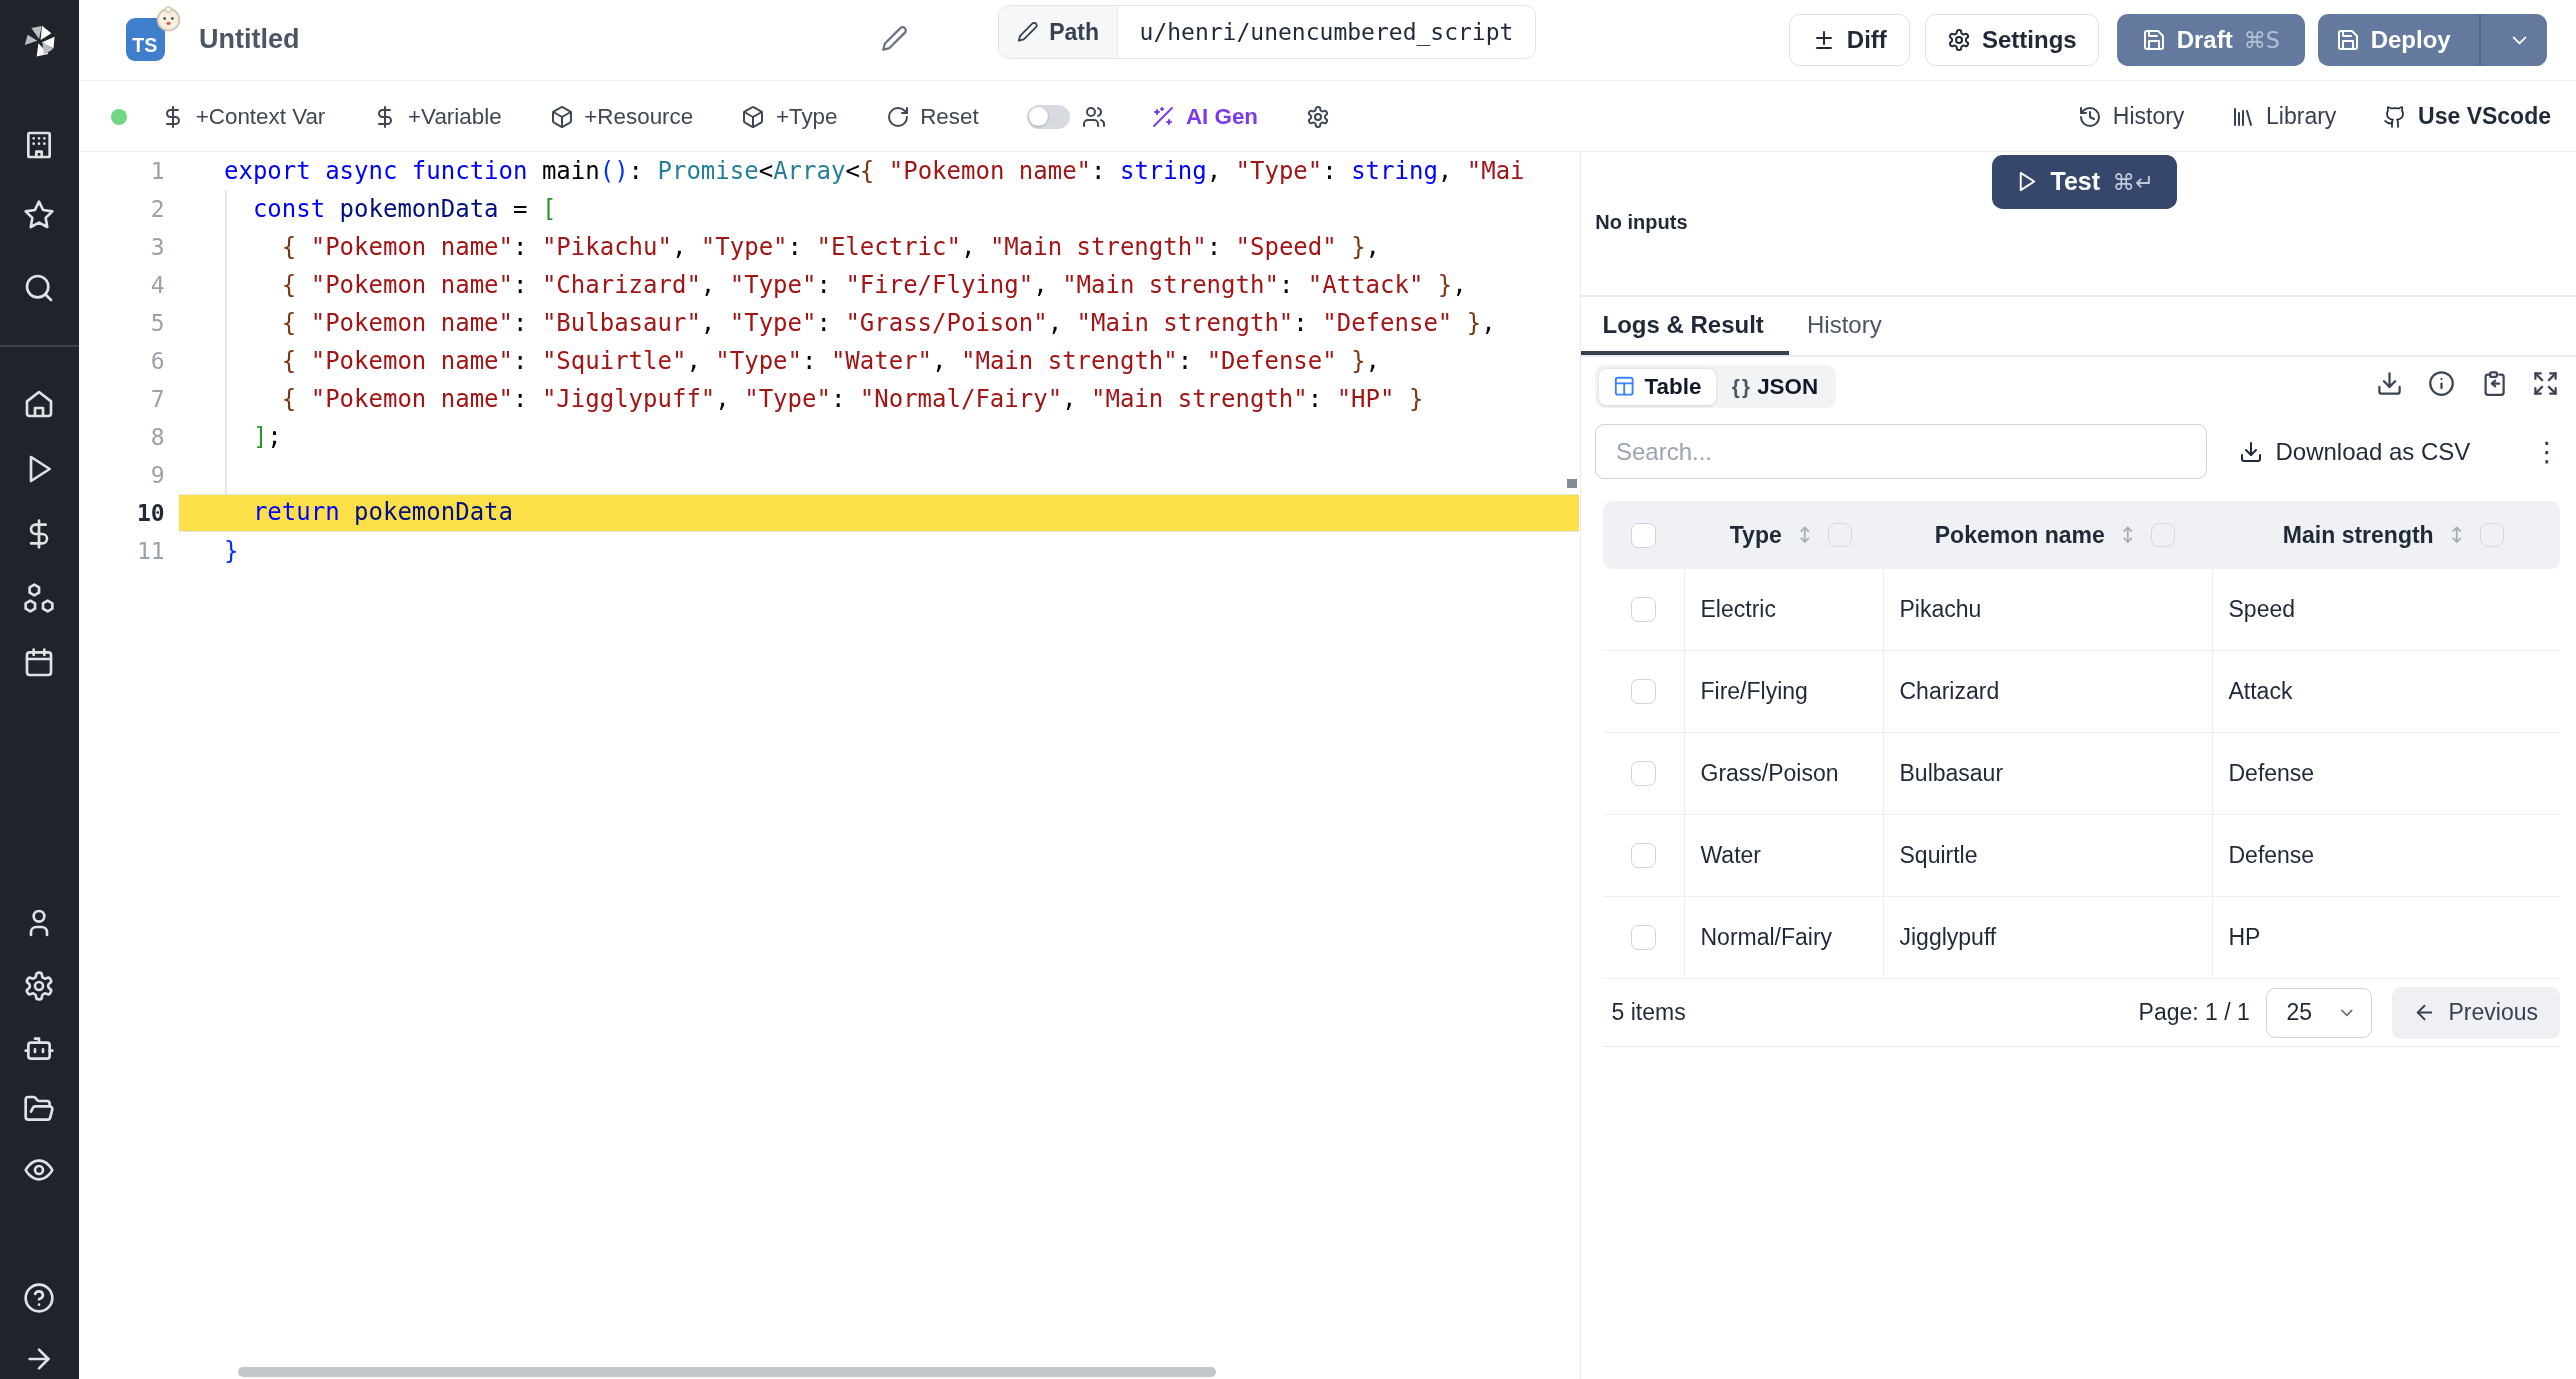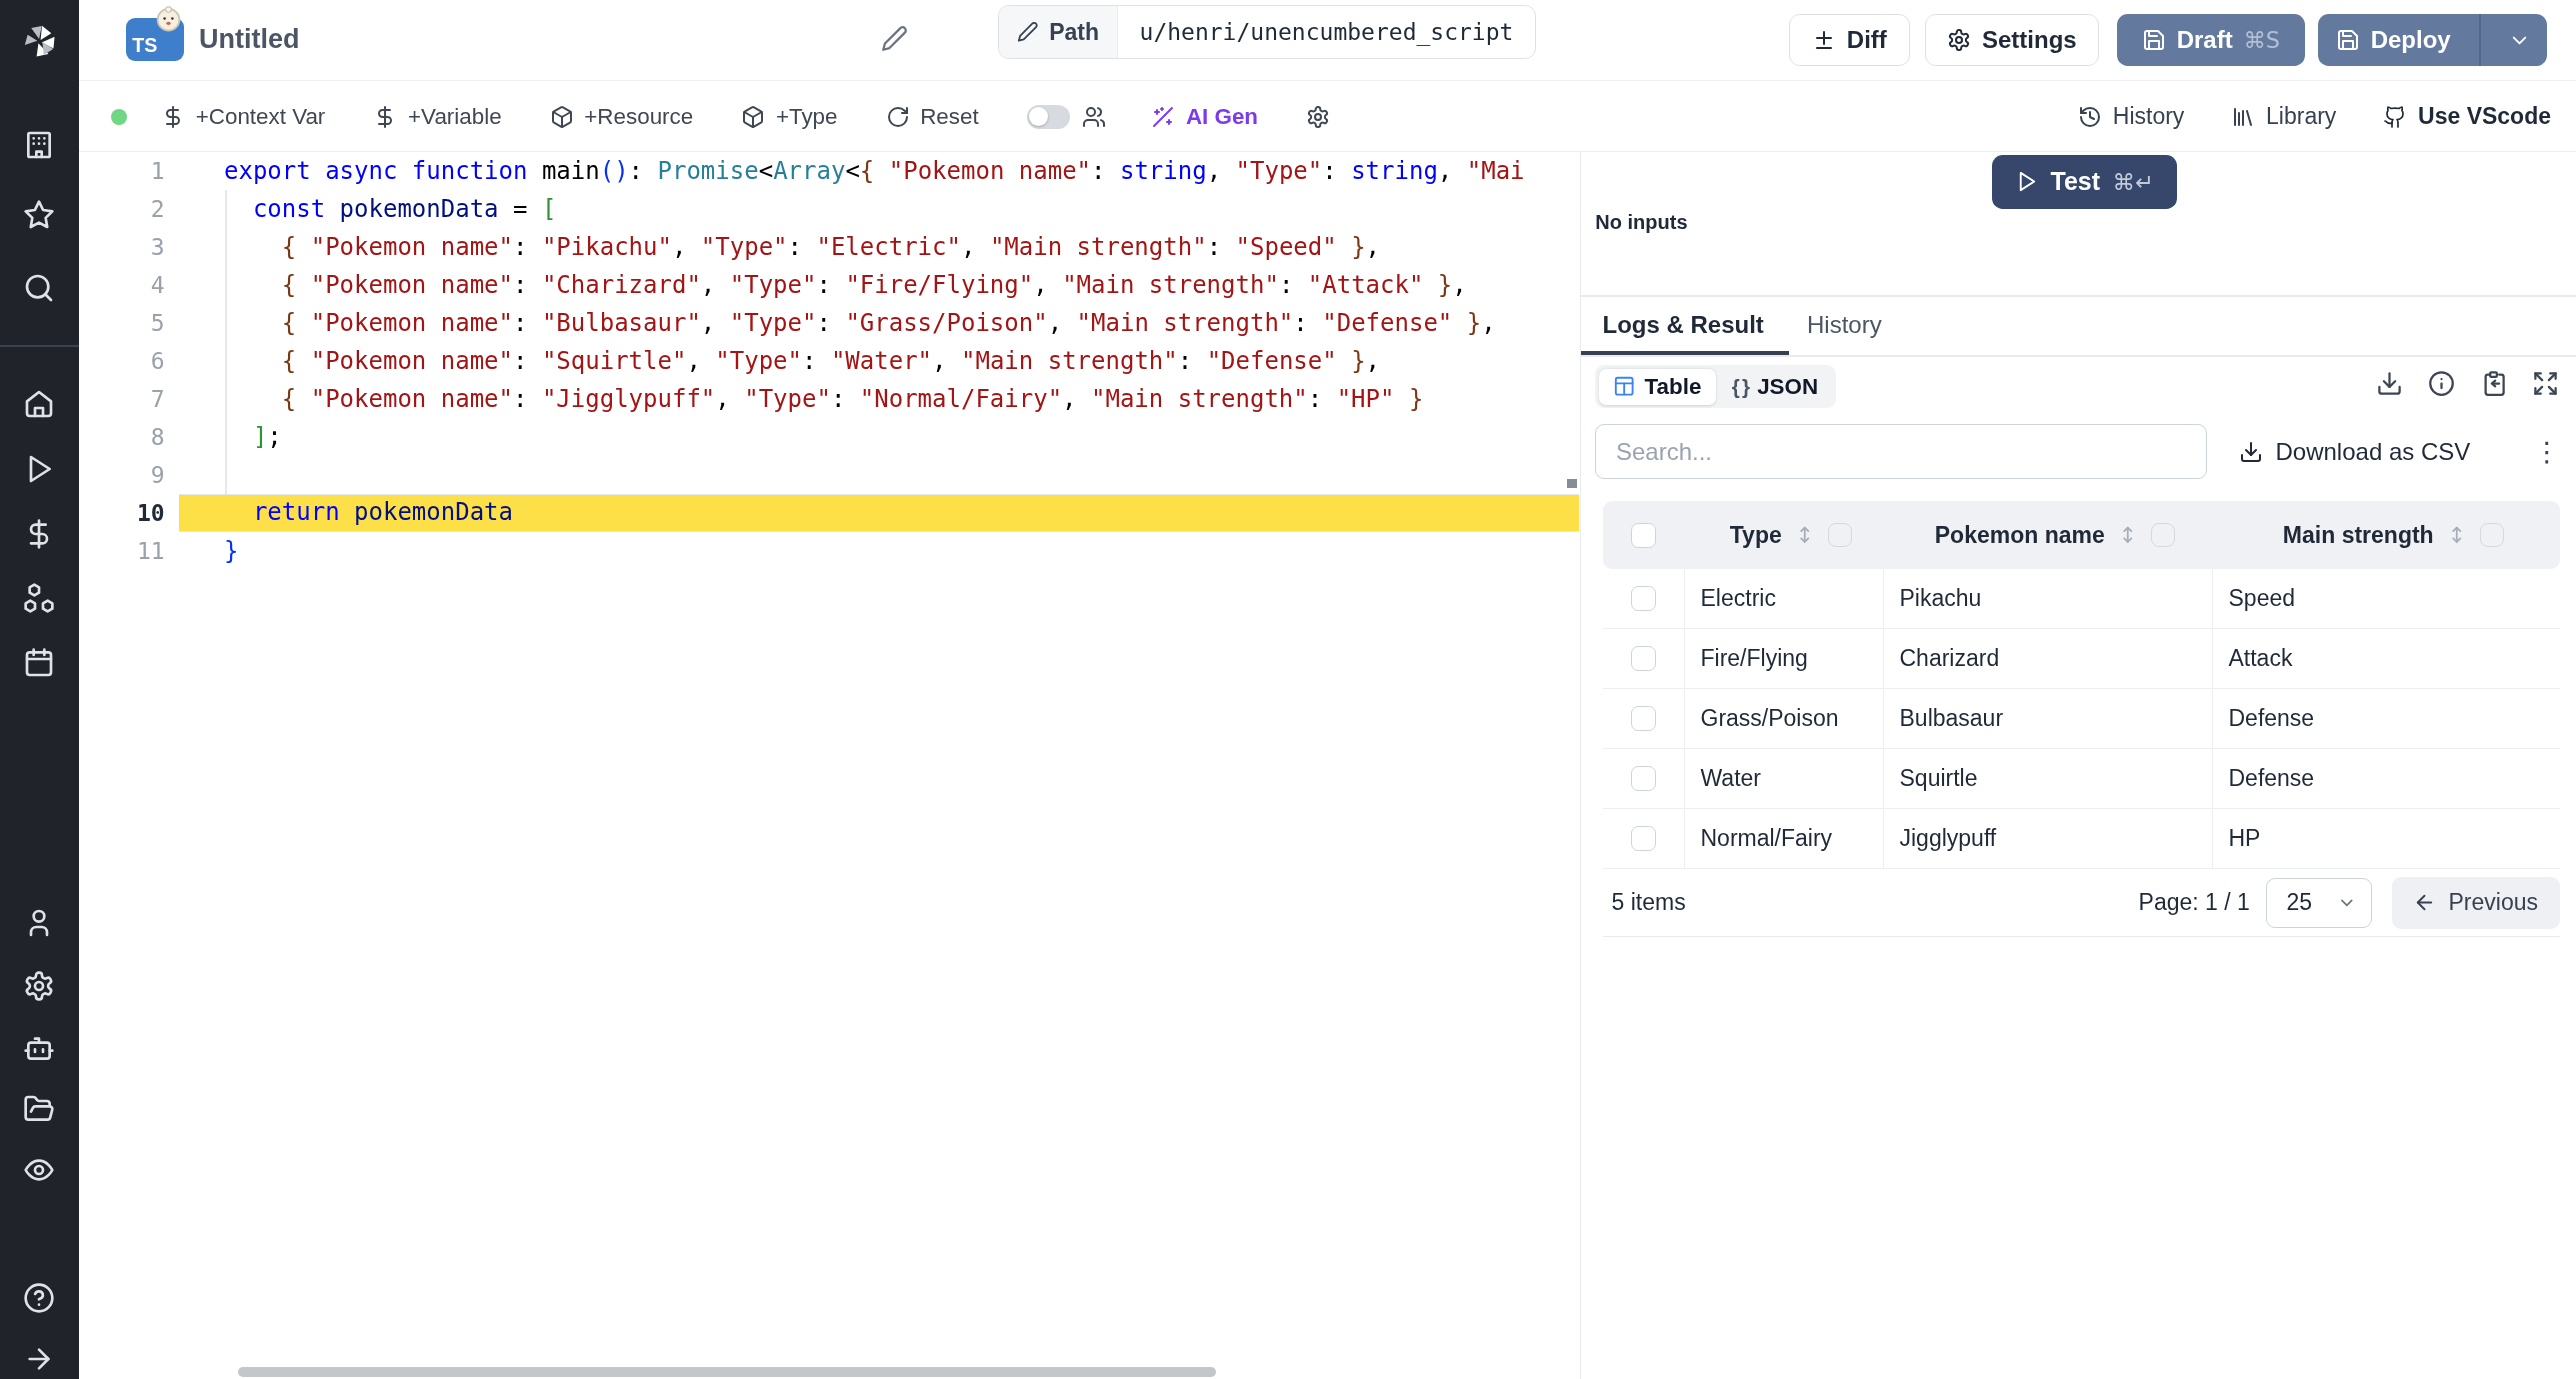--- a/index.html
+++ b/index.html
@@ -10,21 +10,21 @@
   .ic { fill:none; stroke:currentColor; stroke-width:2; stroke-linecap:round; stroke-linejoin:round; display:block; }
 
   
   #sidebar { position:absolute; left:0; top:0; width:79px; height:1379px; background:var(--sidebar_bg); z-index:5; }
   #sidebar .sicon { position:absolute; left:23px; width:32px; height:32px; color:#dfe3e8; cursor:pointer; }
   #sidebar .sdiv { position:absolute; left:0; width:79px; height:1.8px; background:#3a4150; }
   #logo { position:absolute; left:18px; top:19.7px; width:43px; height:43px; }
 
   
   #topbar { position:absolute; left:79px; top:0; width:2497px; height:81px; background:#fff; border-bottom:1.8px solid #eef0f3; }
-  #ts-badge { position:absolute; left:47px; top:18px; width:58px; height:43px; background:var(--ts_blue); border-radius:9px;
+  #ts-badge { position:absolute; left:47px; top:18px; width:39px; height:43px; background:var(--ts_blue); border-radius:9px;
               color:#fff; font-weight:bold; font-size:19.7px; display:flex; align-items:flex-end; justify-content:flex-start; padding:0 0 4.5px 6.3px; }
   #emoji-badge { position:absolute; left:75px; top:3.6px; width:29px; height:29px; }
   #page-title { position:absolute; left:120px; top:24px; font-size:27px; font-weight:600; color:#4b5563; }
   #title-edit { position:absolute; left:802px; top:25px; width:27px; height:27px; color:#6b7280; }
   #path-group { position:absolute; left:919px; top:5px; height:54px; display:flex; align-items:stretch;
                 border:1.8px solid #dde1e6; border-radius:10.7px; overflow:hidden; background:#fff; }
   #path-group .pseg1 { display:flex; align-items:center; gap:10.7px; background:#f6f7f9; padding:0 18px;
                        font-size:23px; font-weight:600; color:#374151; border-right:1.8px solid #e7eaee; }
   #path-group .pseg2 { display:flex; align-items:center; padding:0 21.5px; font-family:"DejaVu Sans Mono", monospace;
                        font-size:23px; color:#1f2937; }
@@ -100,21 +100,21 @@
   
   #result-table { position:absolute; left:21.5px; top:349px; width:957px; }
   #thead { display:flex; height:68px; background:#eff1f4; border-radius:9px; align-items:center; }
   .hc { display:flex; align-items:center; gap:12.5px; padding-left:16px;justify-content:center; }
   .hc .hlabel { font-size:23px; font-weight:700; color:#1f2937; }
   .sort-ic { width:21.5px; height:21.5px; color:#a6adb6; cursor:pointer; }
   .fbox { width:24px; height:24px; border:1.8px solid #d4d9df; border-radius:8px; cursor:pointer; }
   .cb { width:25px; height:25px; border:1.8px solid #ccd3da; border-radius:7.2px; background:#fff; cursor:pointer; }
   .c0 { width:81px; display:flex; justify-content:center; }
   .c1 { width:199px; } .c2 { width:329px; } .c3 { width:348px; }
-  .trow { display:flex; height:60px; align-items:center; border-bottom:1.8px solid #eceef1; }
+  .trow { display:flex; height:82px; align-items:center; border-bottom:1.8px solid #eceef1; }
   .trow .cell { font-size:23px; color:#1f2937; padding-left:16px; height:100%; display:flex; align-items:center;
                 border-left:1.8px solid #eceef1; }
   .trow .cell.c1 { border-left:1.8px solid #eceef1; }
   #tfoot { display:flex; height:68px; align-items:center; border-bottom:1.8px solid #e8eaee; }
   #items-count { font-size:23px; color:#1f2937; padding-left:9px; }
   #page-label { margin-left:auto; font-size:23px; color:#1f2937; }
   #page-size { margin-left:16px; width:106px; height:50px; border:1.8px solid #ccd3da; border-radius:9px;
                display:flex; align-items:center; justify-content:space-between; padding:0 14.3px 0 19.7px;
                font-size:23px; color:#1f2937; cursor:pointer; }
   #page-size svg { width:19.7px; height:19.7px; color:#6b7280; }

